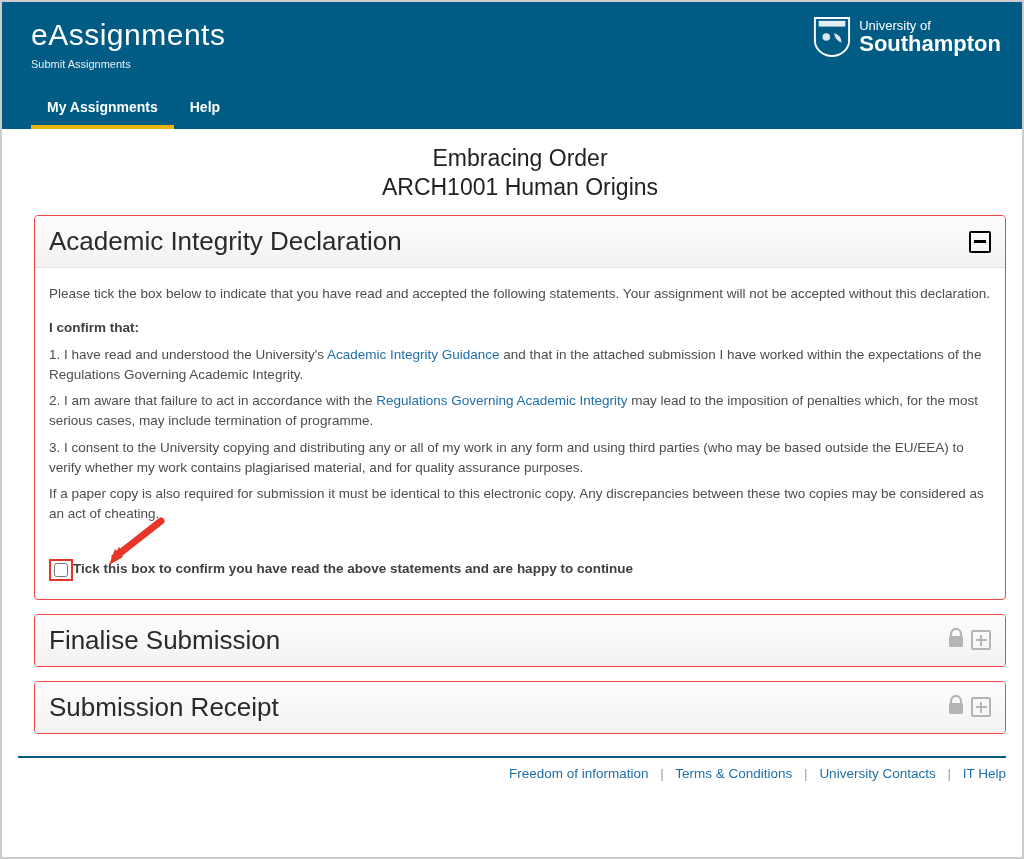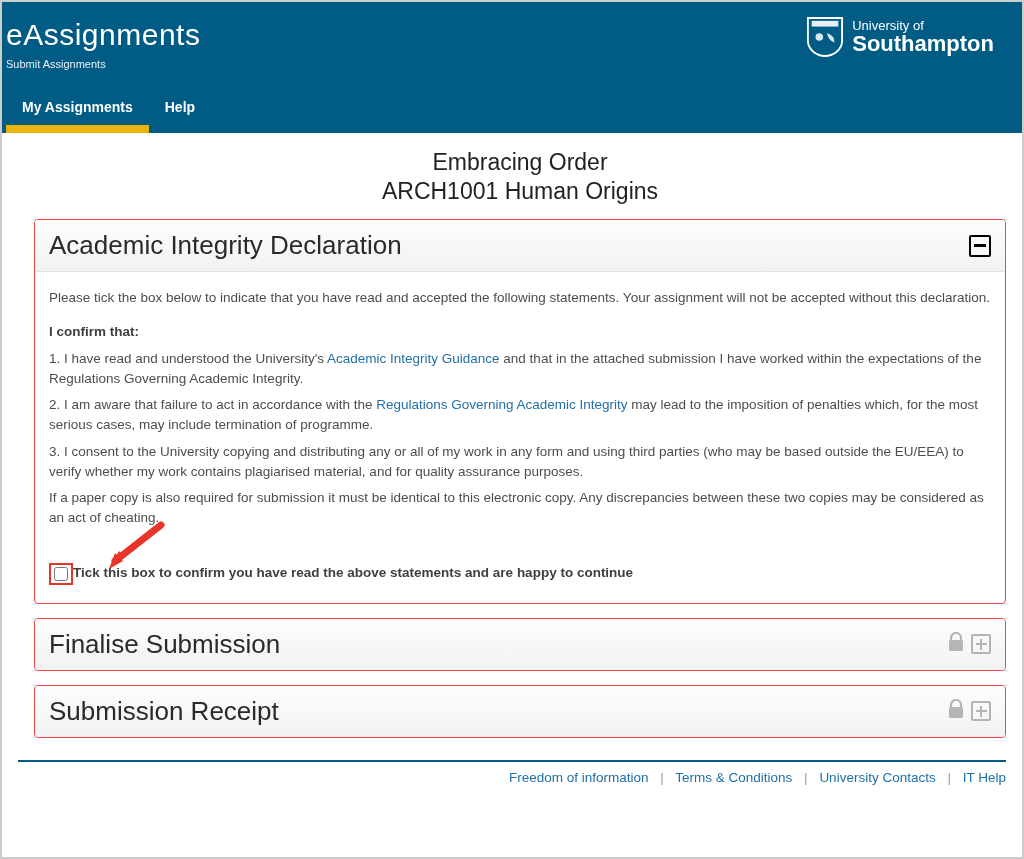--- a/index.html
+++ b/index.html
@@ -10,38 +10,38 @@
       width: 1024px;
     }
     .page {
       background: #ffffff;
       min-height: 855px;
       position: relative;
     }
     .header {
       background: #005c85;
       color: #fff;
-      padding: 16px 18px 0 4px;
+      padding: 16px 18px 0 29px;
       position: relative;
     }
     .app-title {
       font-size: 30px;
       font-weight: 400;
       letter-spacing: 0.5px;
       margin-bottom: 2px;
     }
     .app-subtitle {
       font-size: 11px;
       color: #e8f0f4;
       margin-bottom: 20px;
       display: inline-block;
     }
     .logo {
       position: absolute;
-      right: 28px;
+      right: 21px;
       top: 14px;
       display: flex;
       align-items: center;
       gap: 8px;
     }
     .logo-crest {
       width: 38px;
       height: 42px;
     }
     .logo-text {
@@ -55,21 +55,21 @@
       gap: 0;
     }
     .tab {
       color: #fff;
       font-size: 14px;
       font-weight: 700;
       padding: 9px 16px 10px;
       cursor: pointer;
     }
     .tab.active {
-      border-bottom: 8px solid #eab308;
+      border-bottom: 4px solid #eab308;
     }
     .content {
       padding: 12px 16px 8px 32px;
     }
     .page-title, .page-subtitle {
       text-align: center;
       font-weight: 400;
       color: #222;
     }
     .page-title { font-size: 23px; margin-top: 4px; }

